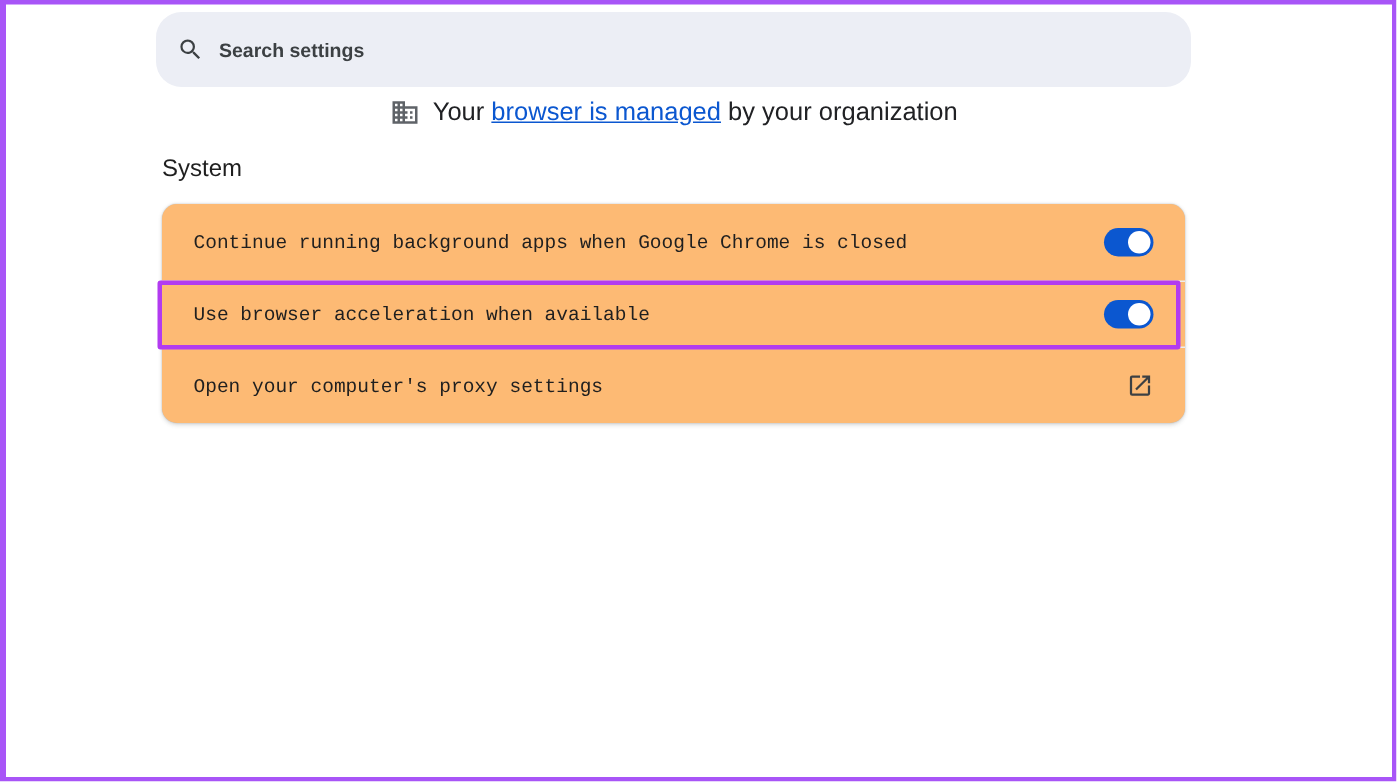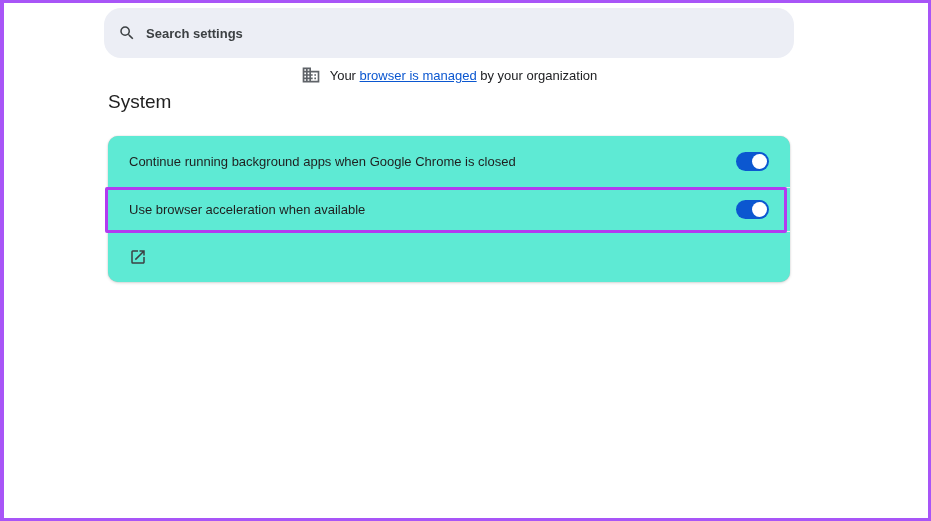--- a/index.html
+++ b/index.html
@@ -39,43 +39,44 @@
     border:none;outline:none;background:transparent;
     margin-left:10px;width:100%;
     font-family:inherit;
     font-size:13px;font-weight:700;color:#2d3034;
   }
   .search-input::placeholder{color:#3c4043;opacity:1;font-weight:700;}
   
   .managed-notice{
     position:absolute;
     left:100px;top:62px;width:690px;
-    display:flex;align-items:center;justify-content:center;
+    display:flex;align-items:flex-end;justify-content:center;
     gap:9px;
-    font-size:13px;color:#202124;
+    font-size:17px;color:#202124;
   }
   .managed-notice a{
     color:var(--link);
     text-decoration:underline;
     cursor:pointer;
   }
   
   .section-title{
     position:absolute;
-    left:104px;top:88px;
-    font-size:19px;color:#1f1f1f;
+    left:104px;top:101px;
+    font-size:16px;color:#1f1f1f;
   }
   
   .card{
     position:absolute;
     left:104px;top:133px;
     width:682px;
-    background:#5eead4;
+    background:#fdba74;
     border-radius:10px;
     box-shadow:0 0 1px rgba(60,64,67,.35), 0 1px 3px rgba(60,64,67,.20);
+    font-family:Liberation Mono, monospace;
   }
   .row{
     display:flex;align-items:center;justify-content:space-between;
     padding:0 21px;
     cursor:default;
   }
   .row.r1{height:51px;}
   .row.r2{height:44px;}
   .row.r3{height:51px;cursor:pointer;}
   .row + .row{border-top:1px solid #ededee;}
@@ -149,20 +150,21 @@
     </div>
 
     <div class="row r2">
       <span class="row-label">Use browser acceleration when available</span>
       <span class="toggle">
         <span class="thumb"></span>
       </span>
     </div>
 
     <div class="row r3">
+      <span class="row-label">Open your computer's proxy settings</span>
       <span class="ext-icon">
         <svg viewBox="0 0 24 24" width="18" height="18" fill="#3c4043">
           <path d="M19 19H5V5h7V3H5a2 2 0 0 0-2 2v14a2 2 0 0 0 2 2h14c1.1 0 2-.9 2-2v-7h-2v7zM14 3v2h3.59l-9.83 9.83 1.41 1.41L19 6.41V10h2V3h-7z"></path>
         </svg>
       </span>
     </div>
 
     <div class="highlight-box"></div>
   </div>
 

